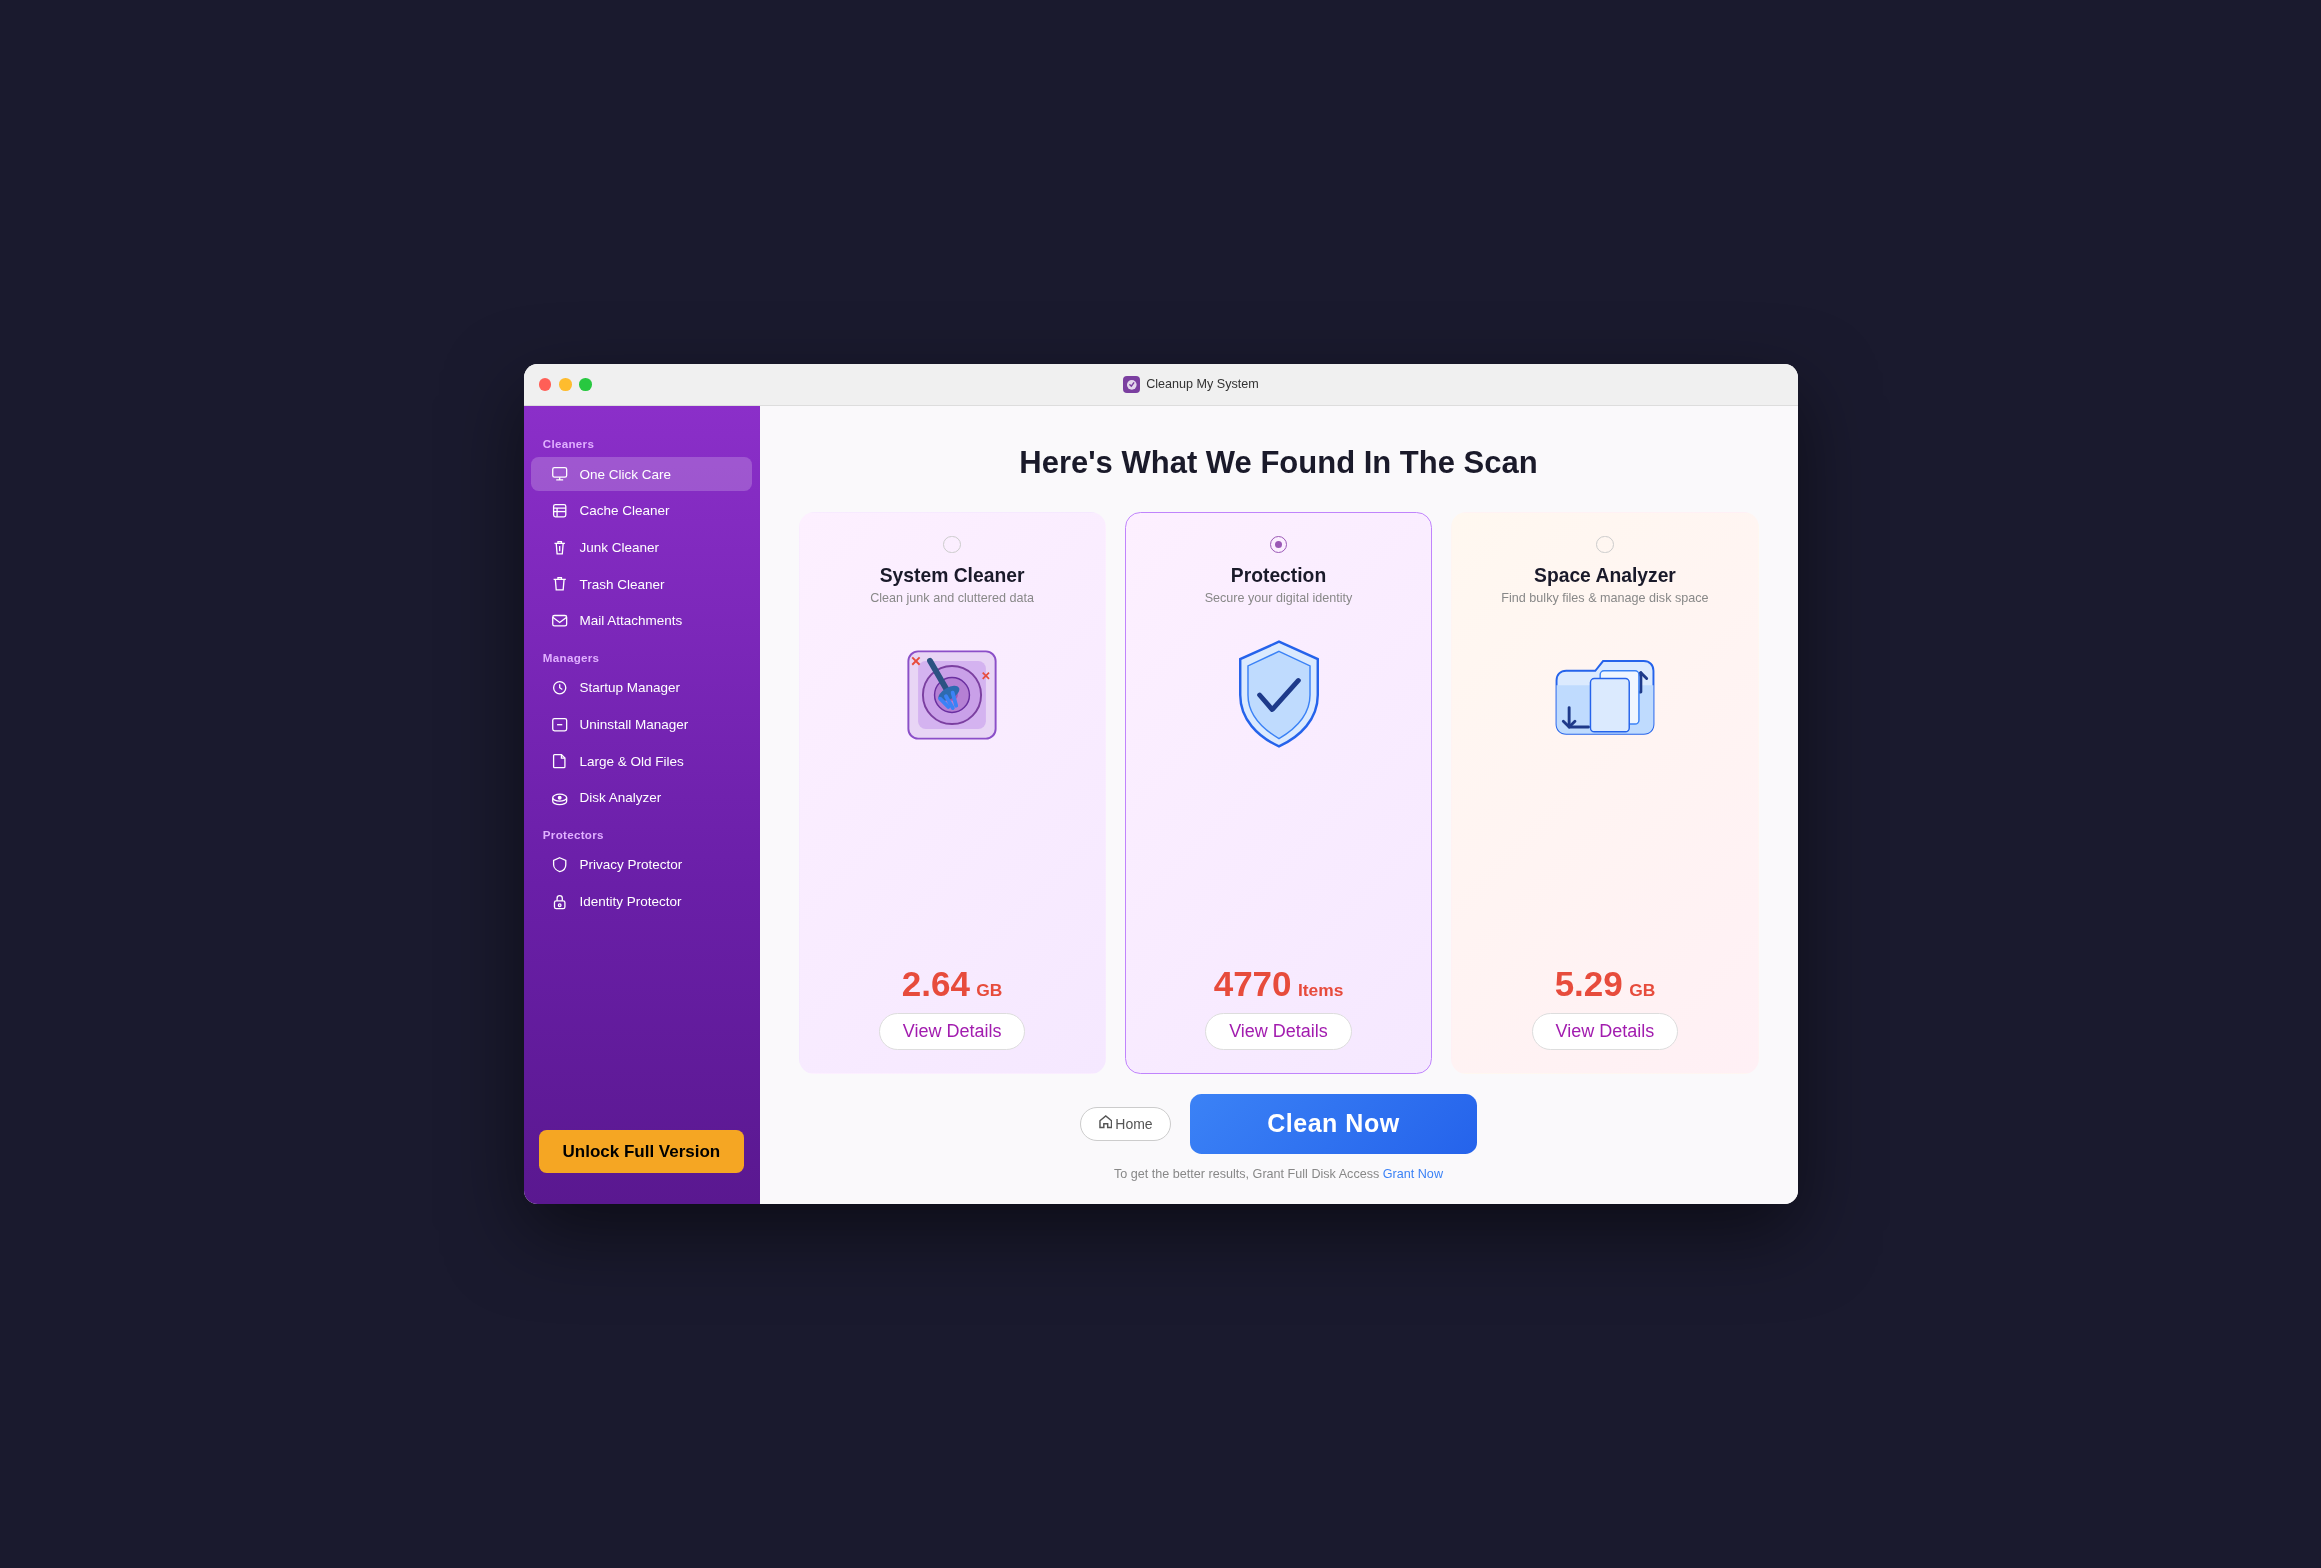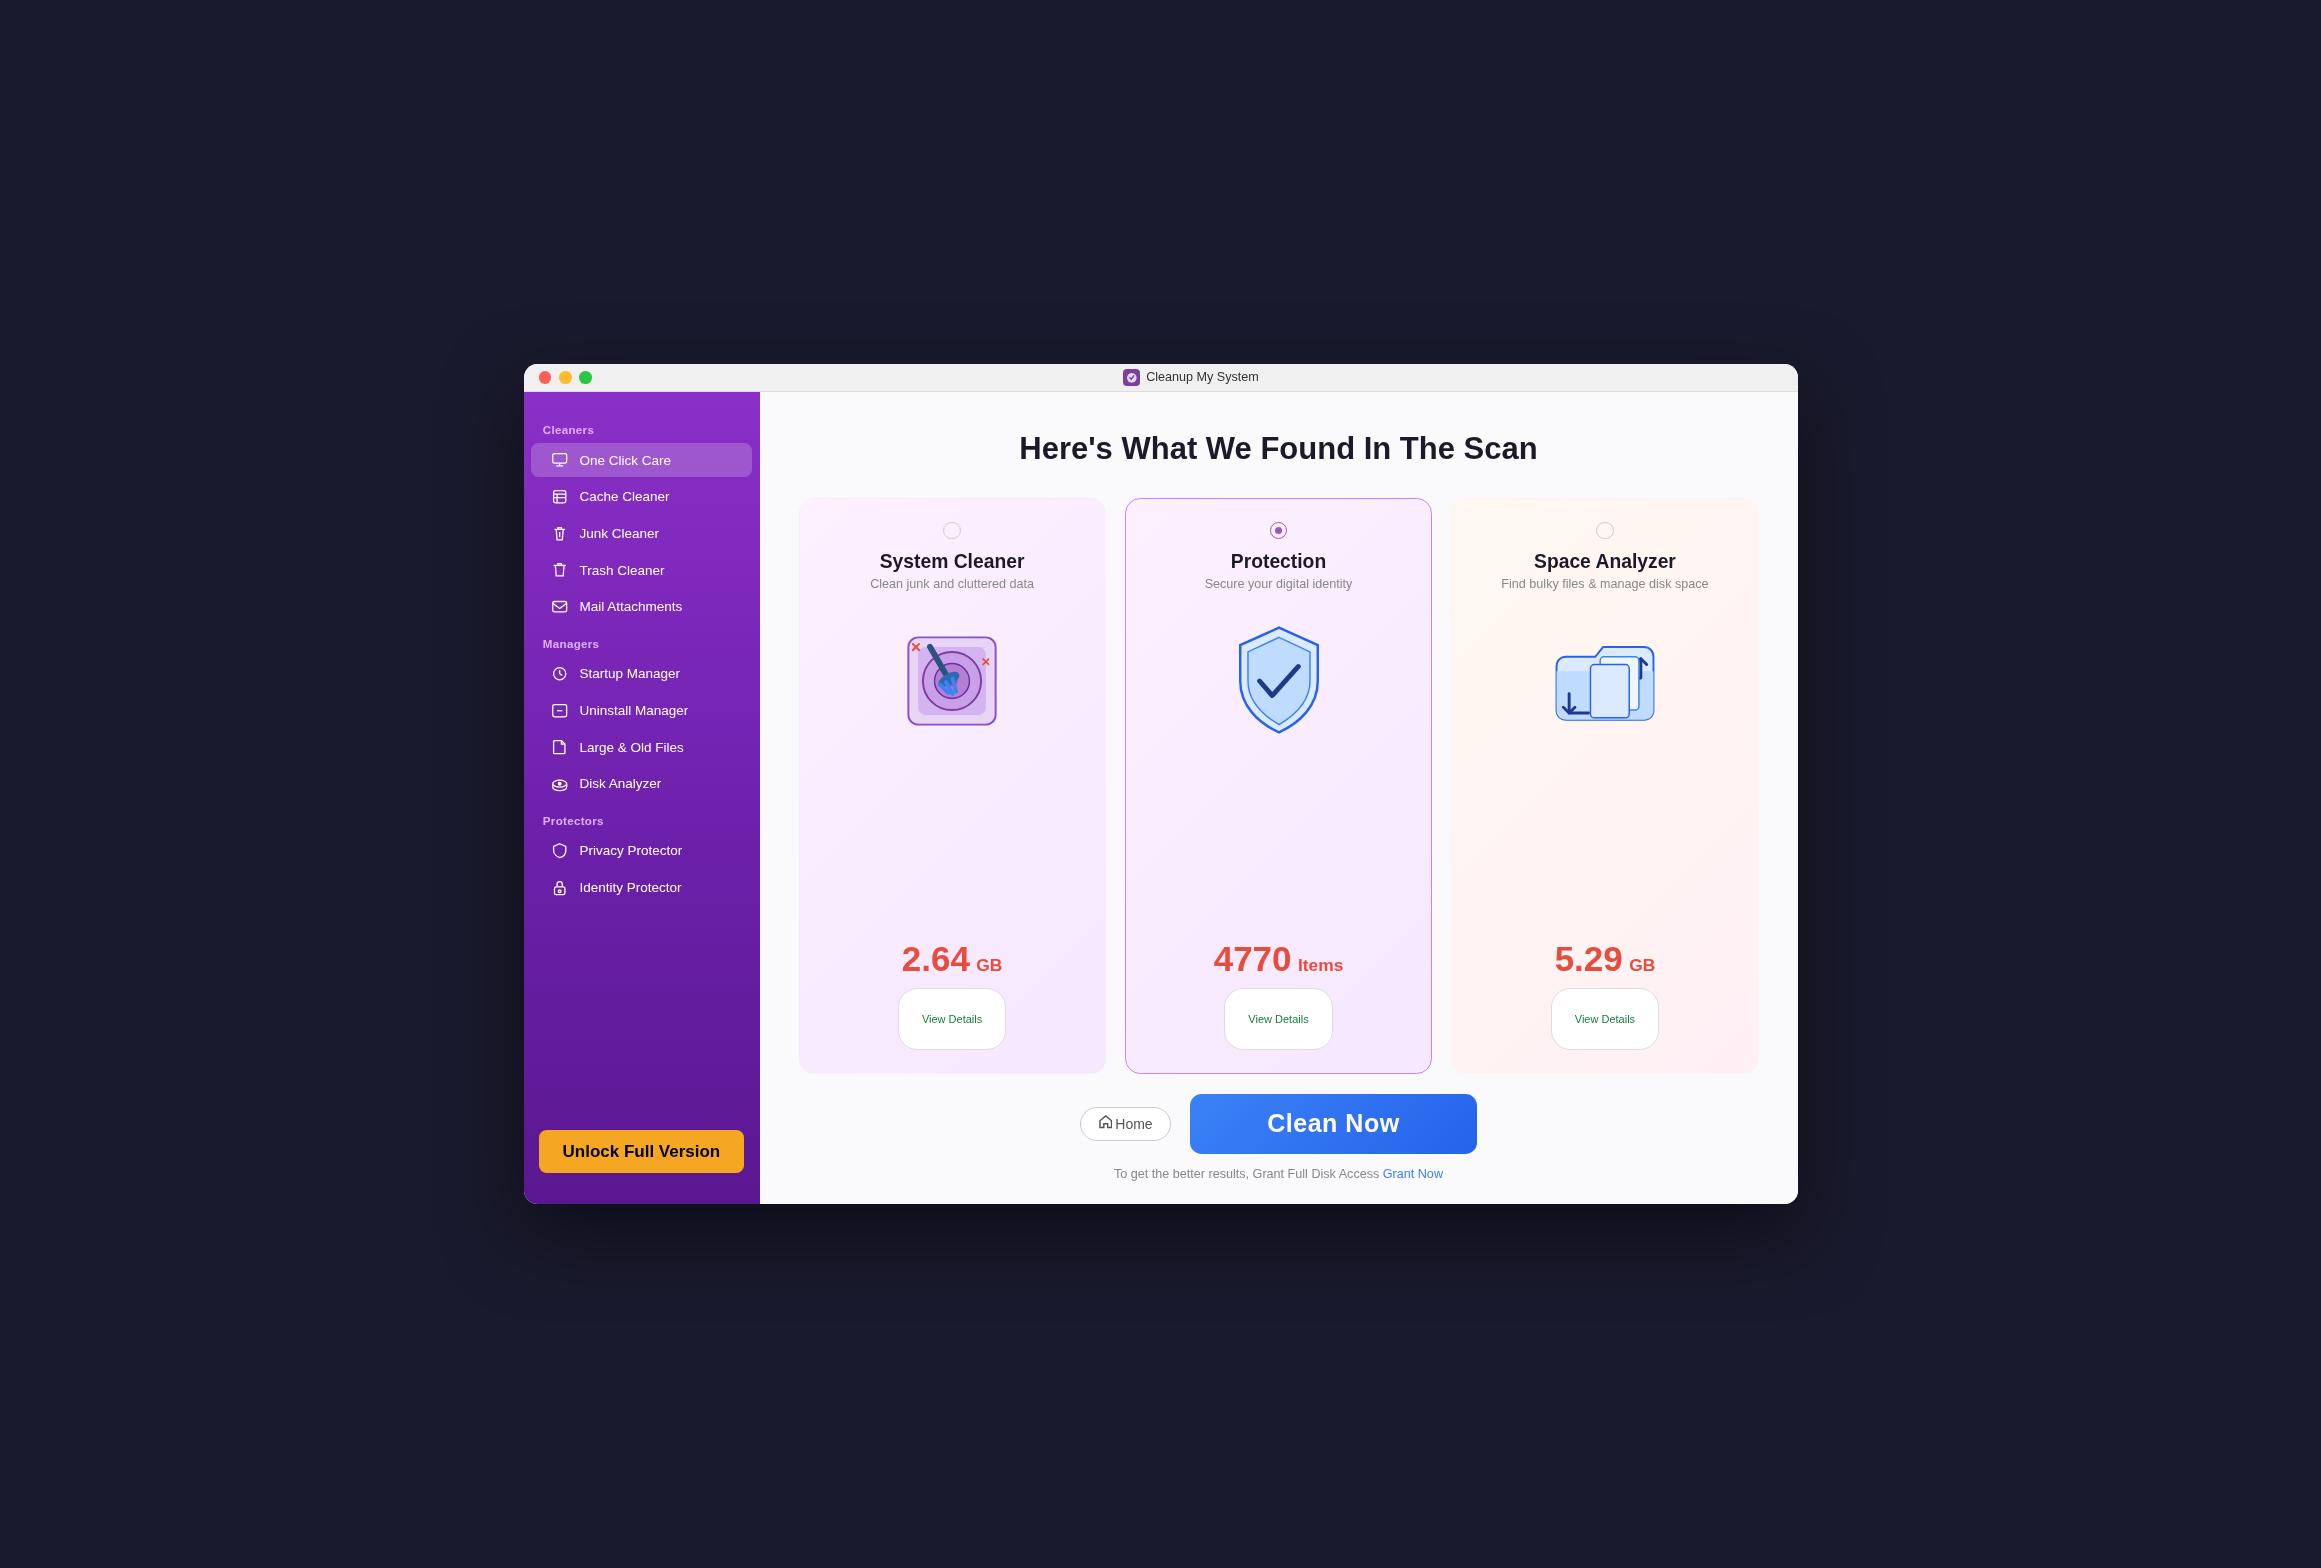--- a/index.html
+++ b/index.html
@@ -16,21 +16,21 @@
       height: 840px;
       background: #f5f5f7;
       border-radius: 13.5px;
       overflow: hidden;
       display: flex;
       flex-direction: column;
       box-shadow: 0 29px 77px rgba(0,0,0,0.5);
     }
     .titlebar {
       background: #f0f0f0;
-      height: 28px;
+      height: 42px;
       display: flex;
       align-items: center;
       padding: 0 15.4px;
       gap: 7.7px;
       border-bottom: 1px solid #ddd;
       flex-shrink: 0;
     }
     .traffic-light {
       width: 12.6px; height: 12.6px; border-radius: 50%; cursor: pointer;
     }
@@ -205,23 +205,23 @@
       font-size: 17.4px;
       font-weight: 600;
       color: #e74c3c;
       margin-left: 1.9px;
     }
     .view-details-btn {
       margin-top: 9.7px;
       background: white;
       border: 1.4px solid #ddd;
       border-radius: 19.3px;
-      padding: 24px 23px;
-      font-size: 11px;
-      color: #15803d;
+      padding: 7px 23px;
+      font-size: 18px;
+      color: #a21caf;
       cursor: pointer;
       font-weight: 500;
     }
     .card:nth-child(1) { background: linear-gradient(135deg, #fdf0ff 0%, #f5e8ff 100%); }
     .card:nth-child(2) { background: linear-gradient(135deg, #fdf0ff 0%, #f5e8ff 100%); border-color: #c084fc; }
     .card:nth-child(3) { background: linear-gradient(135deg, #fff8f0 0%, #fff0f5 100%); }
     
     .main-footer {
       padding: 19.3px 39px 23px;
       display: flex;

